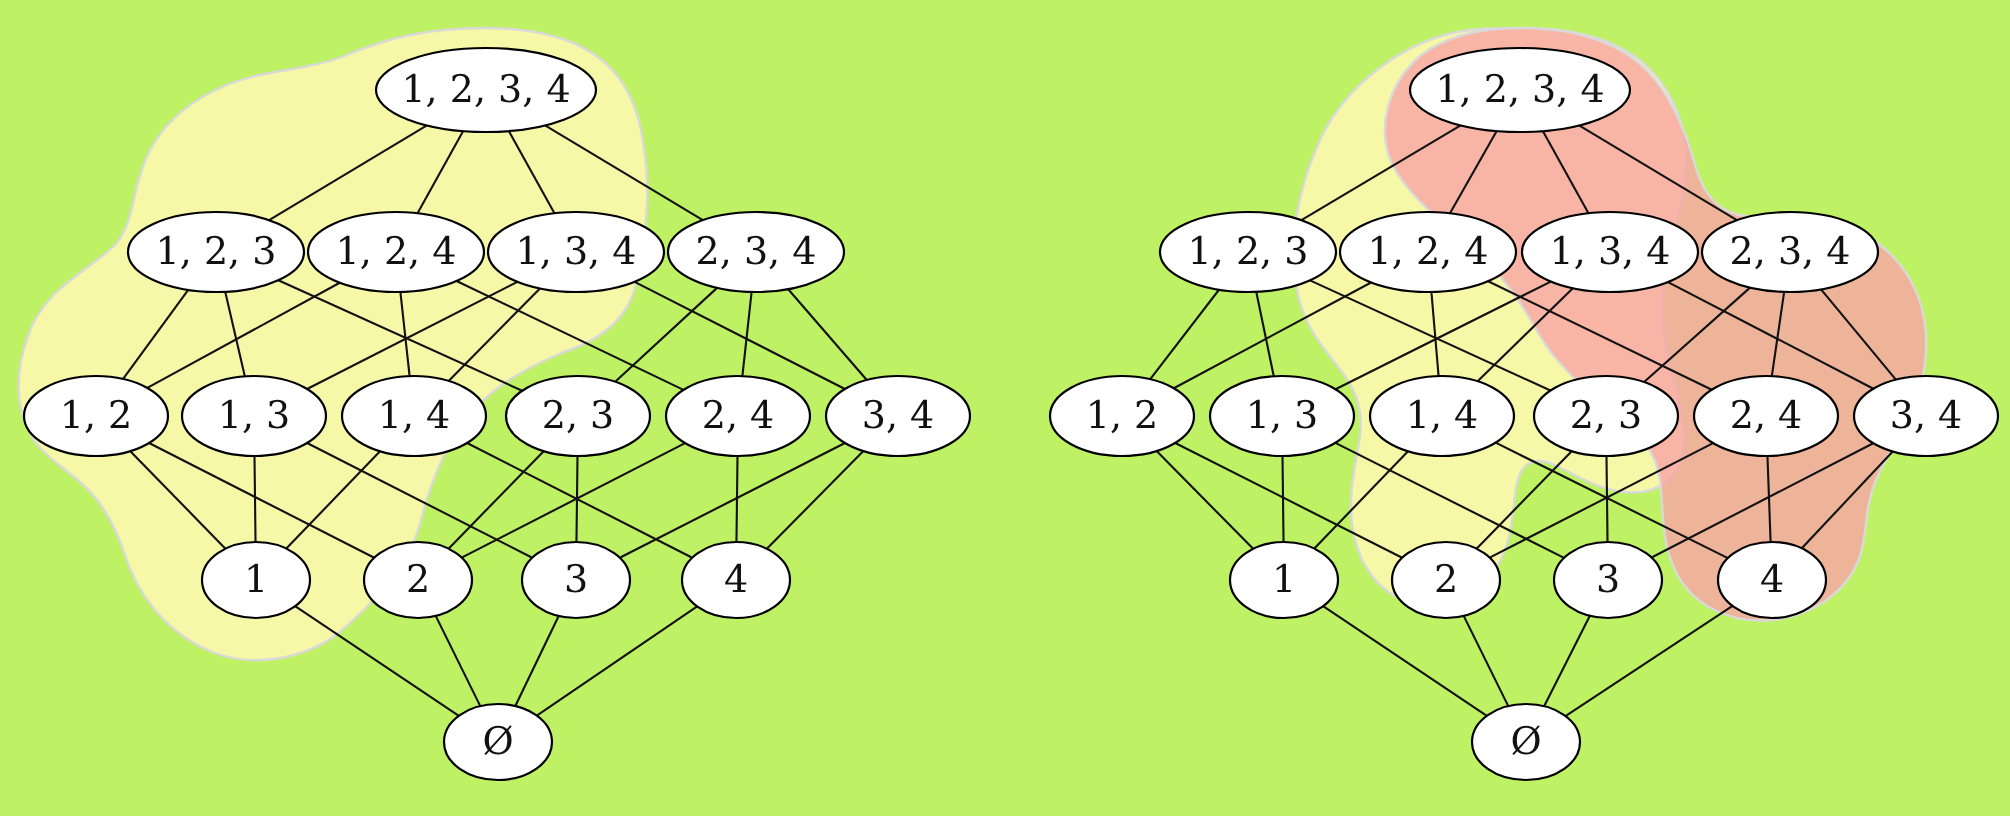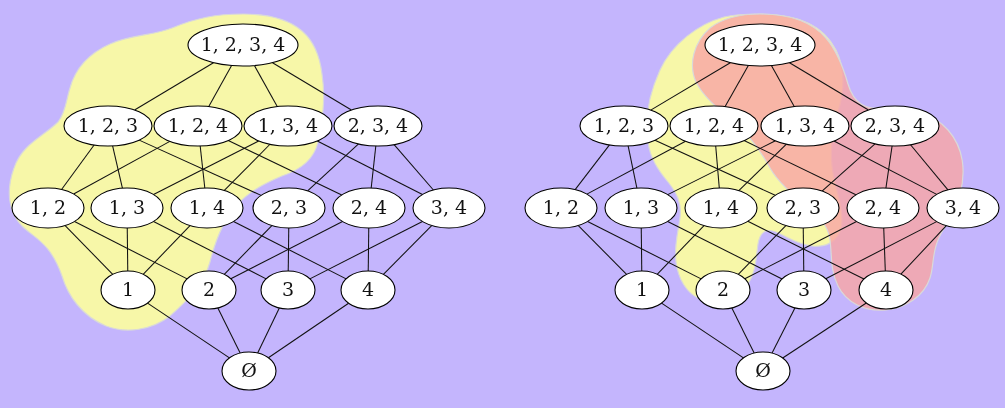--- a/index.html
+++ b/index.html
@@ -1,17 +1,17 @@
 <!DOCTYPE html>
 <html><head>
 <meta charset="utf-8">
 <style>
   html,body{margin:0;padding:0;background:#ffffff;}
   body{width:1005px;height:408px;font-family:"DejaVu Serif",serif;overflow:hidden;}
-  #stage{position:relative;width:1005px;height:408px;background:#c4b5fd;}
+  #stage{position:relative;width:1005px;height:408px;background:#bef264;}
   svg{display:block;}
   .node-ellipse{fill:#ffffff;stroke:#000000;stroke-width:1.1;}
   .node-label{font-family:"DejaVu Serif",serif;font-size:19px;fill:#111111;text-anchor:middle;dominant-baseline:middle;}
   .edge{stroke:#111111;stroke-width:1.05;fill:none;}
   .blob{stroke:#d9d9d9;stroke-width:1.2;}
 </style>
 </head>
 <body>
 
 <div id="stage">

